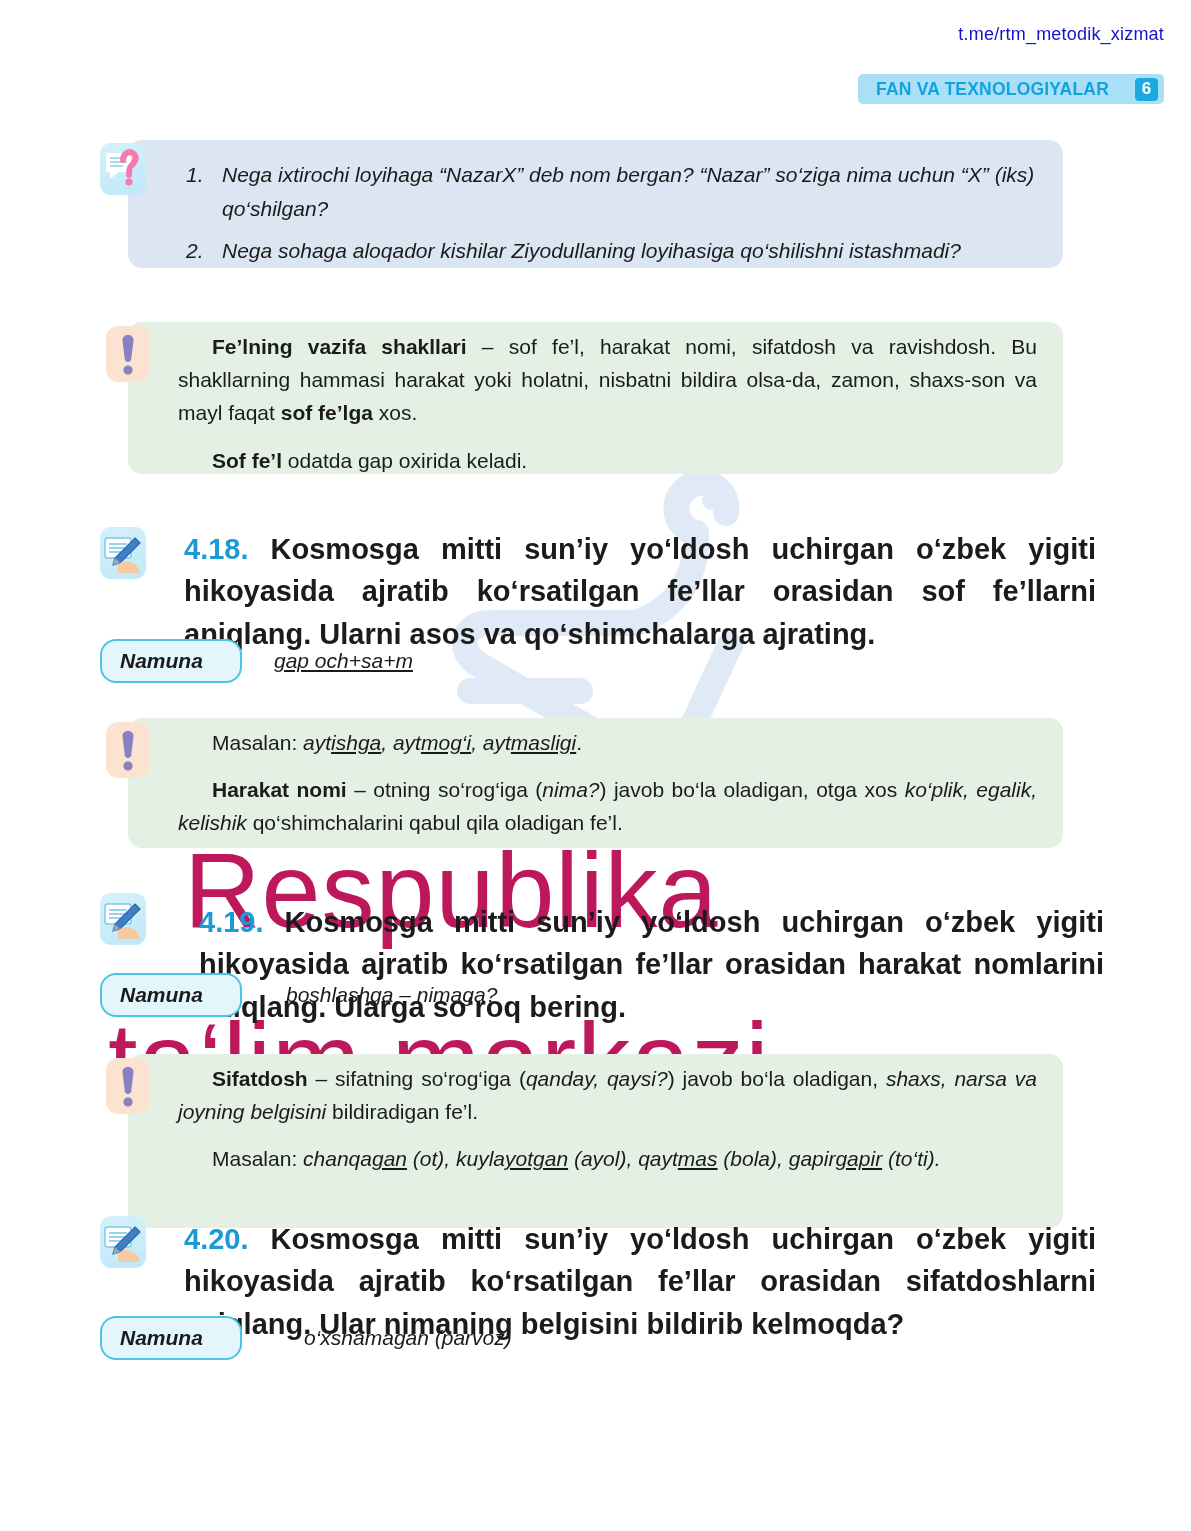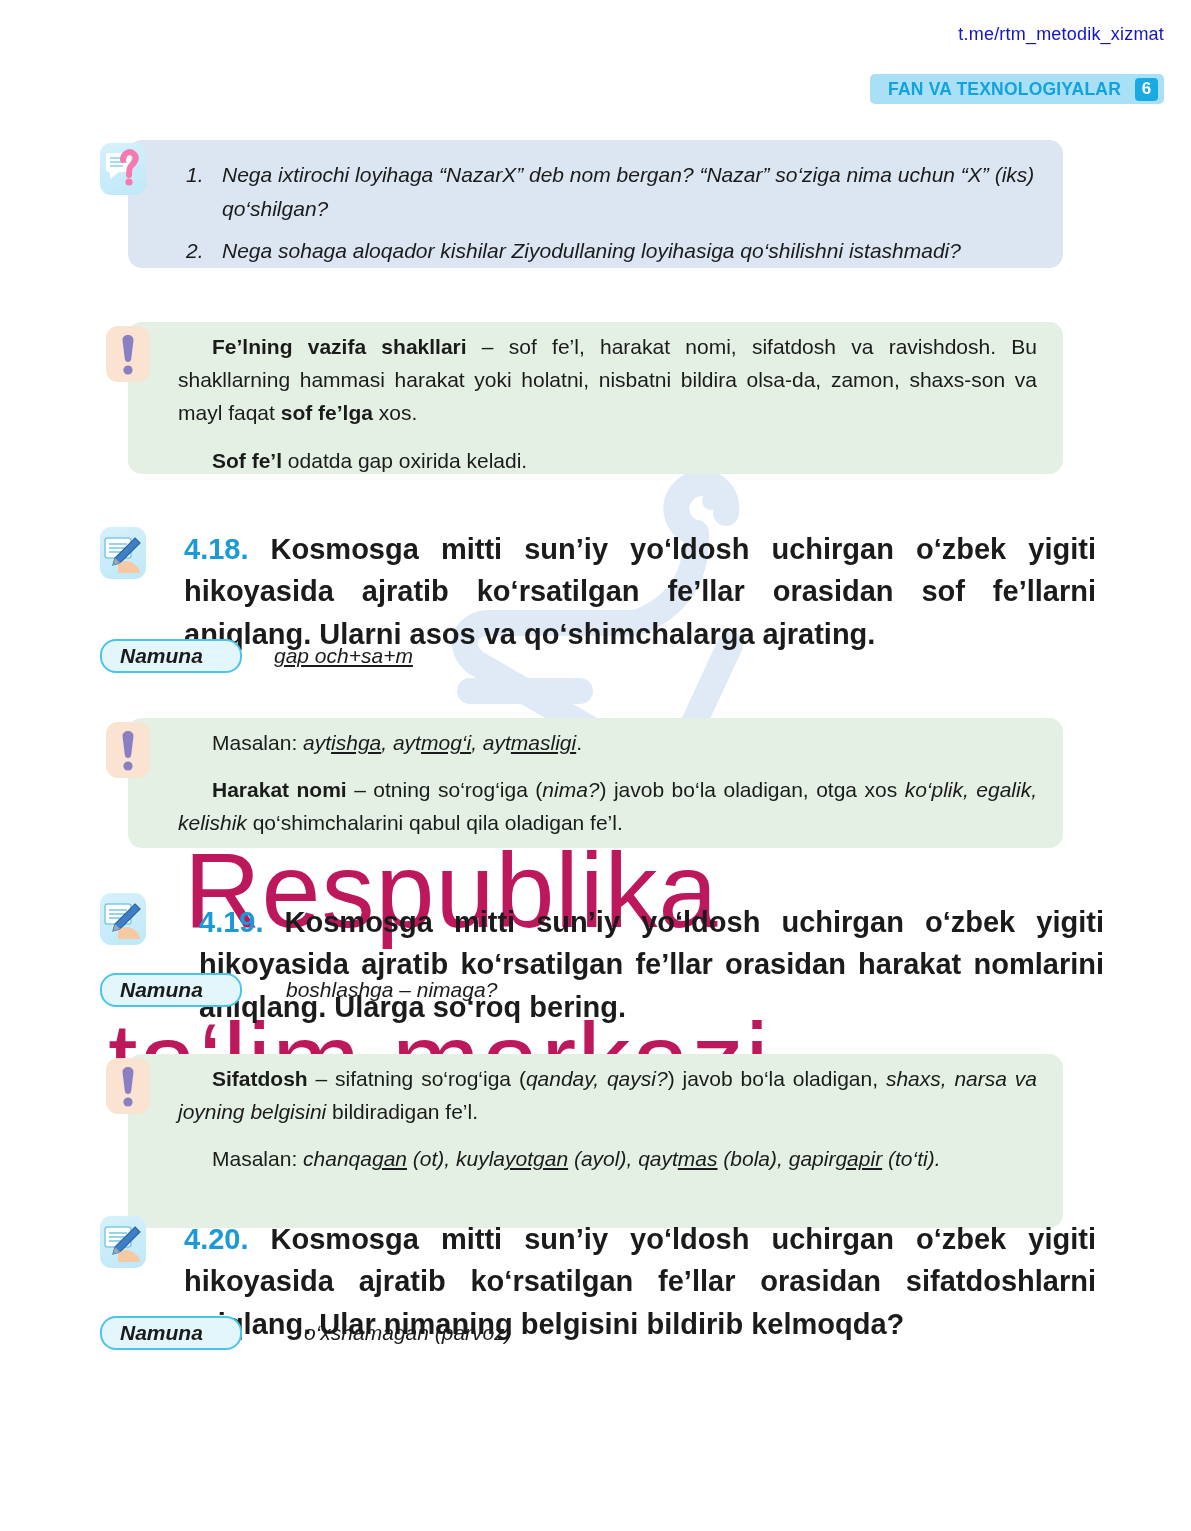--- a/index.html
+++ b/index.html
@@ -45,21 +45,21 @@
     font-family: "Liberation Sans", sans-serif;
     letter-spacing: .2px;
   }
   .chapter-bar {
     position: absolute; right: 27px; top: 74px;
     height: 30px;
     background: #a9e0f6;
     border-radius: 5px;
     display: flex; align-items: center;
     padding: 0 6px 0 18px;
-    gap: 14px;
+    gap: 26px;
   }
   .chapter-bar .title {
     font-size: 17.5px; font-weight: bold;
     color: #13a2e0; letter-spacing: .2px;
   }
   .chapter-bar .num {
     background: #1aaae3; color: #ffffff;
     font-size: 17px; font-weight: bold;
     border-radius: 4px;
     width: 23px; height: 23px;
@@ -121,21 +121,21 @@
     line-height: 1.46; text-align: justify; margin-left: 31px;
   }
   .exercise .exnum { color: #1c9ad6; }
 
   
   .namuna-row { position: absolute; display: flex; align-items: center; }
   .namuna-badge {
     background: #e3f6fb;
     border: 2px solid #4cc4e8;
     border-radius: 16px;
-    height: 34px; width: 142px;
+    height: 44px; width: 142px;
     display: flex; align-items: center;
     padding-left: 18px;
     font-size: 21px; font-weight: bold; font-style: italic;
     color: #1b1b1b;
   }
   .namuna-sample {
     font-size: 21px; font-style: italic;
     color: #1b1b1b;
   }
 </style>

